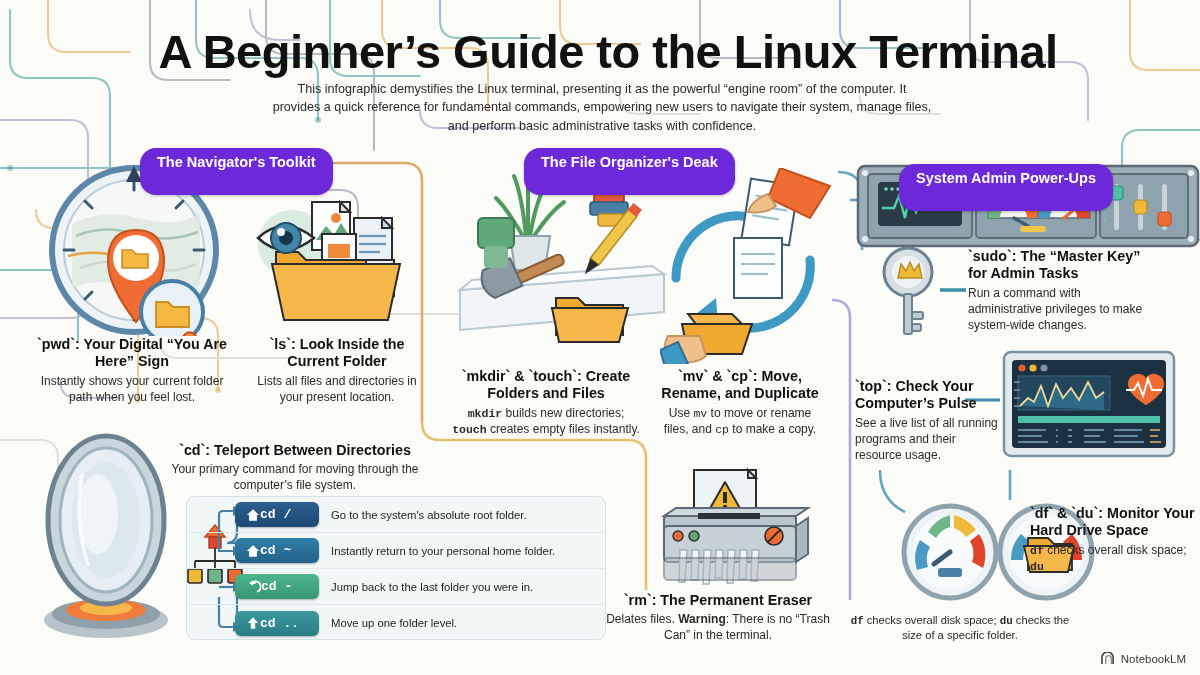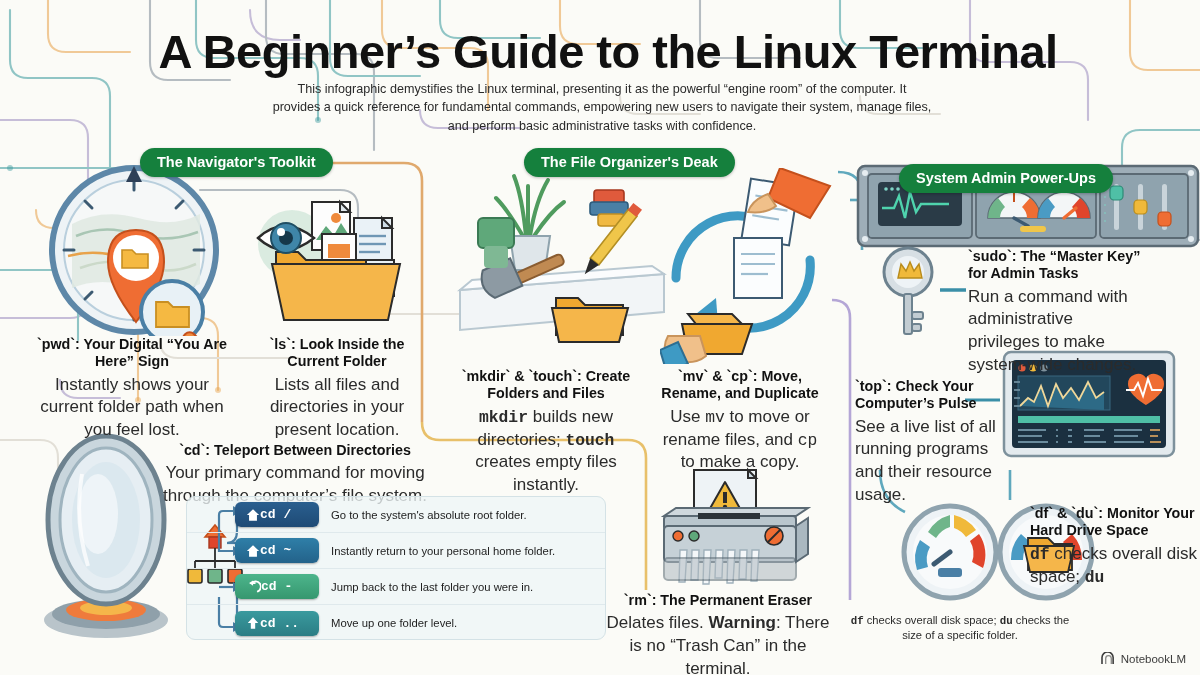--- a/index.html
+++ b/index.html
@@ -27,37 +27,37 @@
   }
   .subtitle {
     position: absolute; left: 272px; top: 80px; width: 660px;
     text-align: center; font-size: 12.6px; line-height: 1.45;
     color: #2a2a2a; z-index: 6;
   }
 
   
   .chip {
     position: absolute; z-index: 12;
-    background: #15803d; color: #fff;
+    background: #6d28d9; color: #fff;
     font-size: 14.5px; font-weight: bold;
-    padding: 6px 17px 7px; border-radius: 16px;
+    padding: 6px 17px 25px; border-radius: 16px;
     white-space: nowrap;
     box-shadow: 0 1px 3px rgba(0,0,0,.25);
   }
   #chip-nav  { left: 140px; top: 148px; }
   #chip-file { left: 524px; top: 148px; }
   #chip-sys  { left: 899px; top: 164px; }
 
   
   .tb { position: absolute; z-index: 8; }
   .tb h3 {
     font-size: 14.3px; font-weight: bold; color: #111; line-height: 1.22;
   }
   .tb p {
-    font-size: 17px; color: #2b2b2b; line-height: 1.33; margin-top: 3px;
+    font-size: 12px; color: #2b2b2b; line-height: 1.33; margin-top: 3px;
   }
   .tb.ctr { text-align: center; }
   .tb.lft { text-align: left; }
   code, .mono {
     font-family: "Liberation Mono", "DejaVu Sans Mono", monospace;
     font-size: 0.96em;
   }
   .bold { font-weight: bold; }
 
   #tb-pwd   { left: 28px;  top: 336px; width: 208px; }

